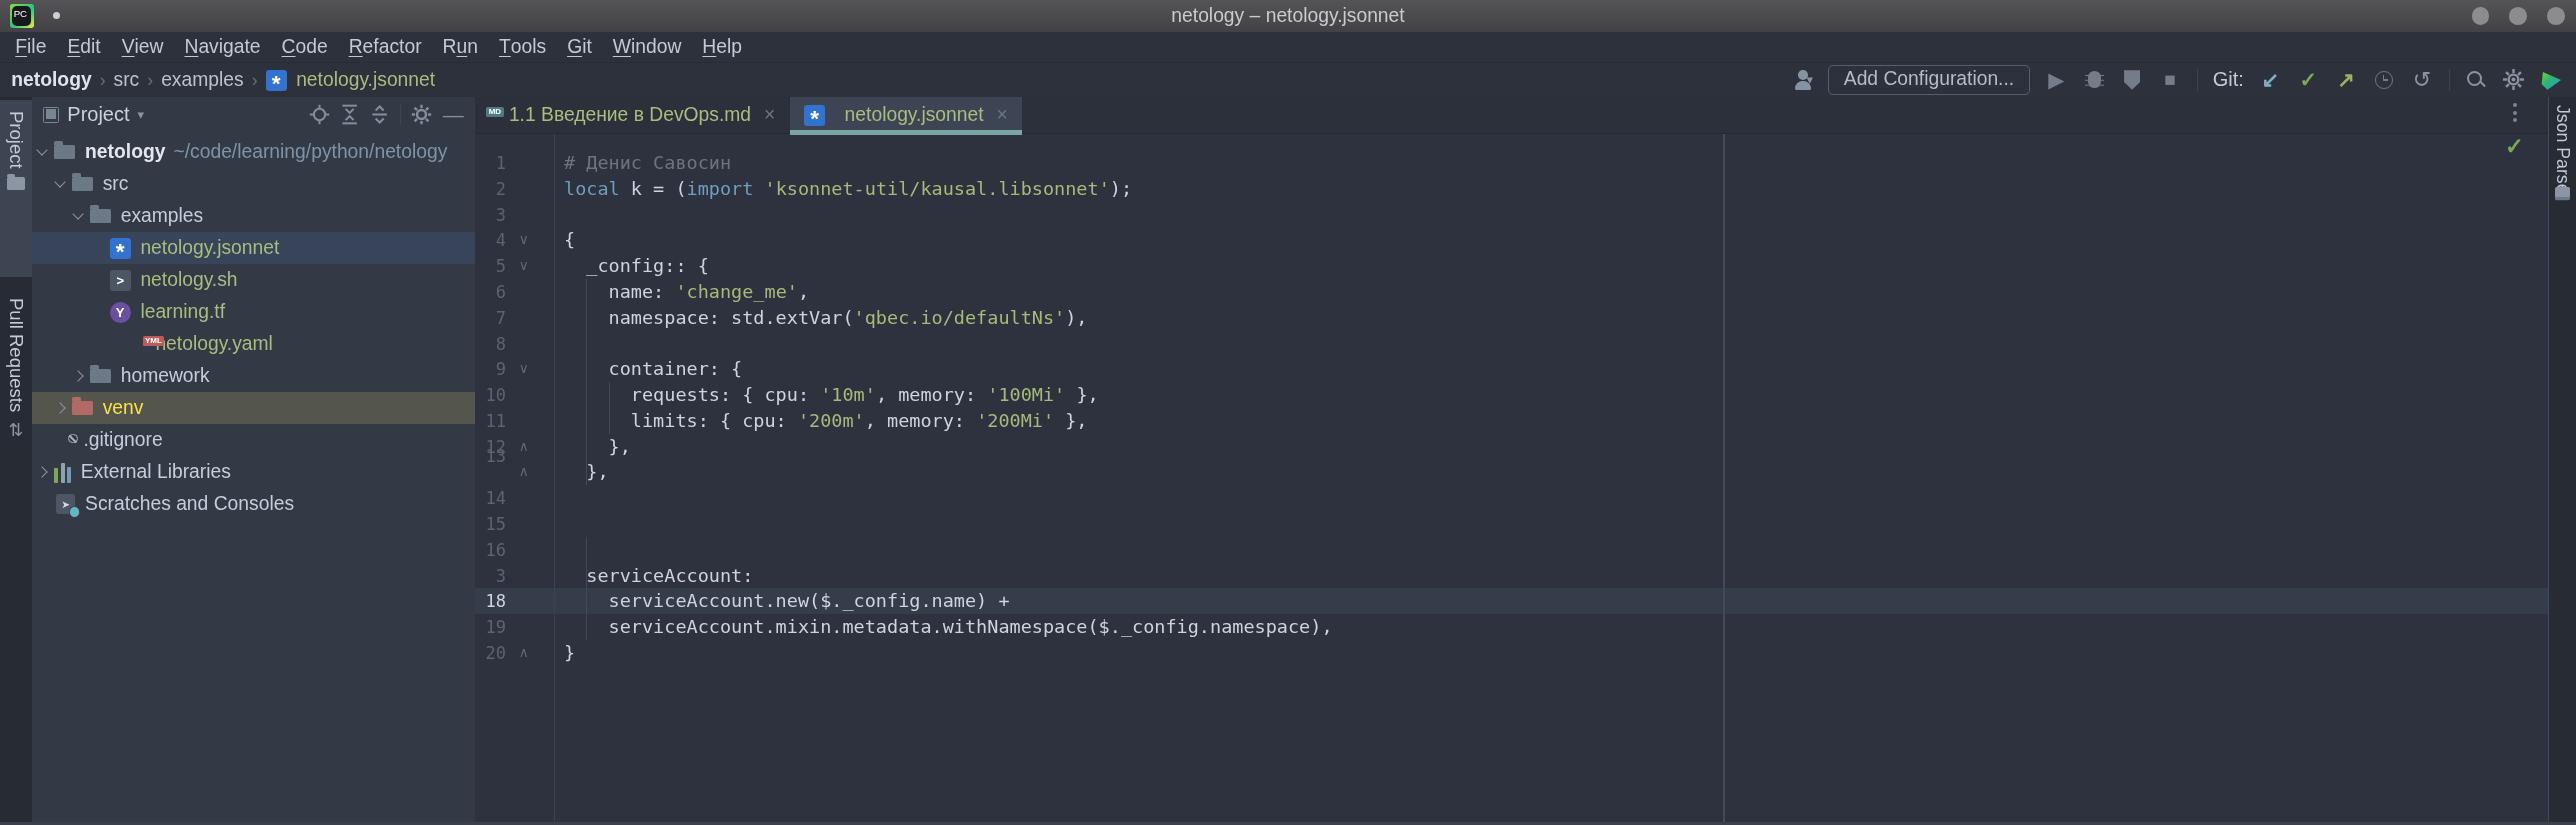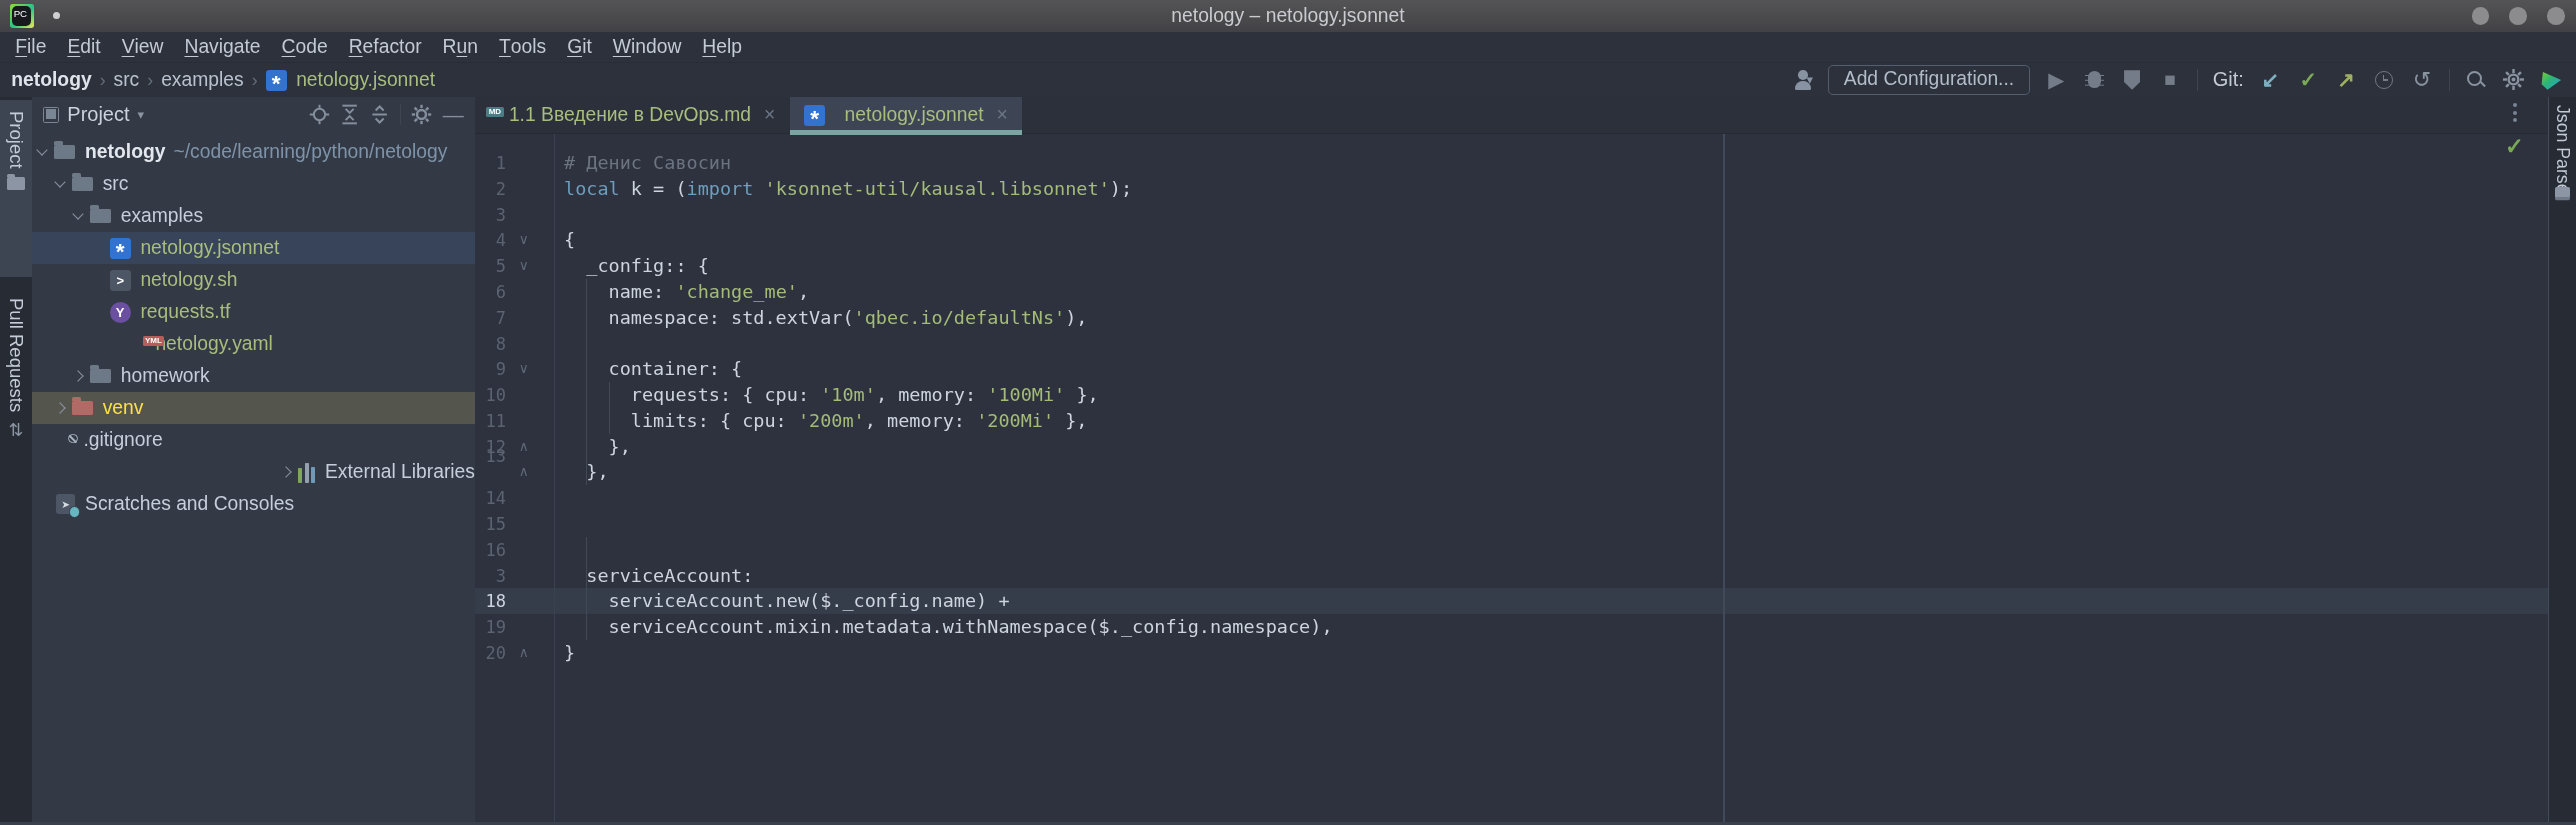--- a/index.html
+++ b/index.html
@@ -362,21 +362,21 @@
             <span class="tree-label green">netology.jsonnet</span>
           </div>
           <div class="tree-row" style="padding-left: 60px;">
             <span class="chev-gap" style="width: 17.7px;"></span>
             <span class="t-ico sq-ico sh-ico">&gt;</span>
             <span class="tree-label green">netology.sh</span>
           </div>
           <div class="tree-row" style="padding-left: 60px;">
             <span class="chev-gap" style="width: 17.7px;"></span>
             <span class="t-ico sq-ico tf-ico">Y</span>
-            <span class="tree-label green">requests.tf</span>
+            <span class="tree-label green">learning.tf</span>
           </div>
           <div class="tree-row" style="padding-left: 96px;">
             <span class="chev-gap" style="width: 17.7px;"></span>
             <span class="t-ico"><span class="page-ico"></span><span class="badge yml">YML</span></span>
             <span class="tree-label green">netology.yaml</span>
           </div>
           <div class="tree-row" style="padding-left: 42px;">
             <span class="chev collapsed"></span>
             <span class="chev-gap" style="width: 8px;"></span>
             <span class="t-ico folder-ico"></span>
@@ -386,21 +386,21 @@
             <span class="chev collapsed"></span>
             <span class="chev-gap" style="width: 8px;"></span>
             <span class="t-ico folder-ico red"></span>
             <span class="tree-label ignored">venv</span>
           </div>
           <div class="tree-row" style="padding-left: 24px;">
             <span class="chev-gap" style="width: 17.7px;"></span>
             <span class="t-ico"><span class="page-ico"></span><span class="ignore-mark"></span></span>
             <span class="tree-label ">.gitignore</span>
           </div>
-          <div class="tree-row" style="padding-left: 6.4px; justify-content: flex-end;">
+          <div class="tree-row" style="padding-left: 6.4px;">
             <span class="chev collapsed"></span>
             <span class="chev-gap" style="width: 8px;"></span>
             <span class="t-ico lib-ico">
               <i style="height:14.5px;background:#7fa65a"></i>
               <i style="height:19.3px;background:#95a0ae"></i>
               <i style="height:16px;background:#6f9ab8"></i>
             </span>
             <span class="tree-label ">External Libraries</span>
           </div>
           <div class="tree-row" style="padding-left: 6.4px;">

